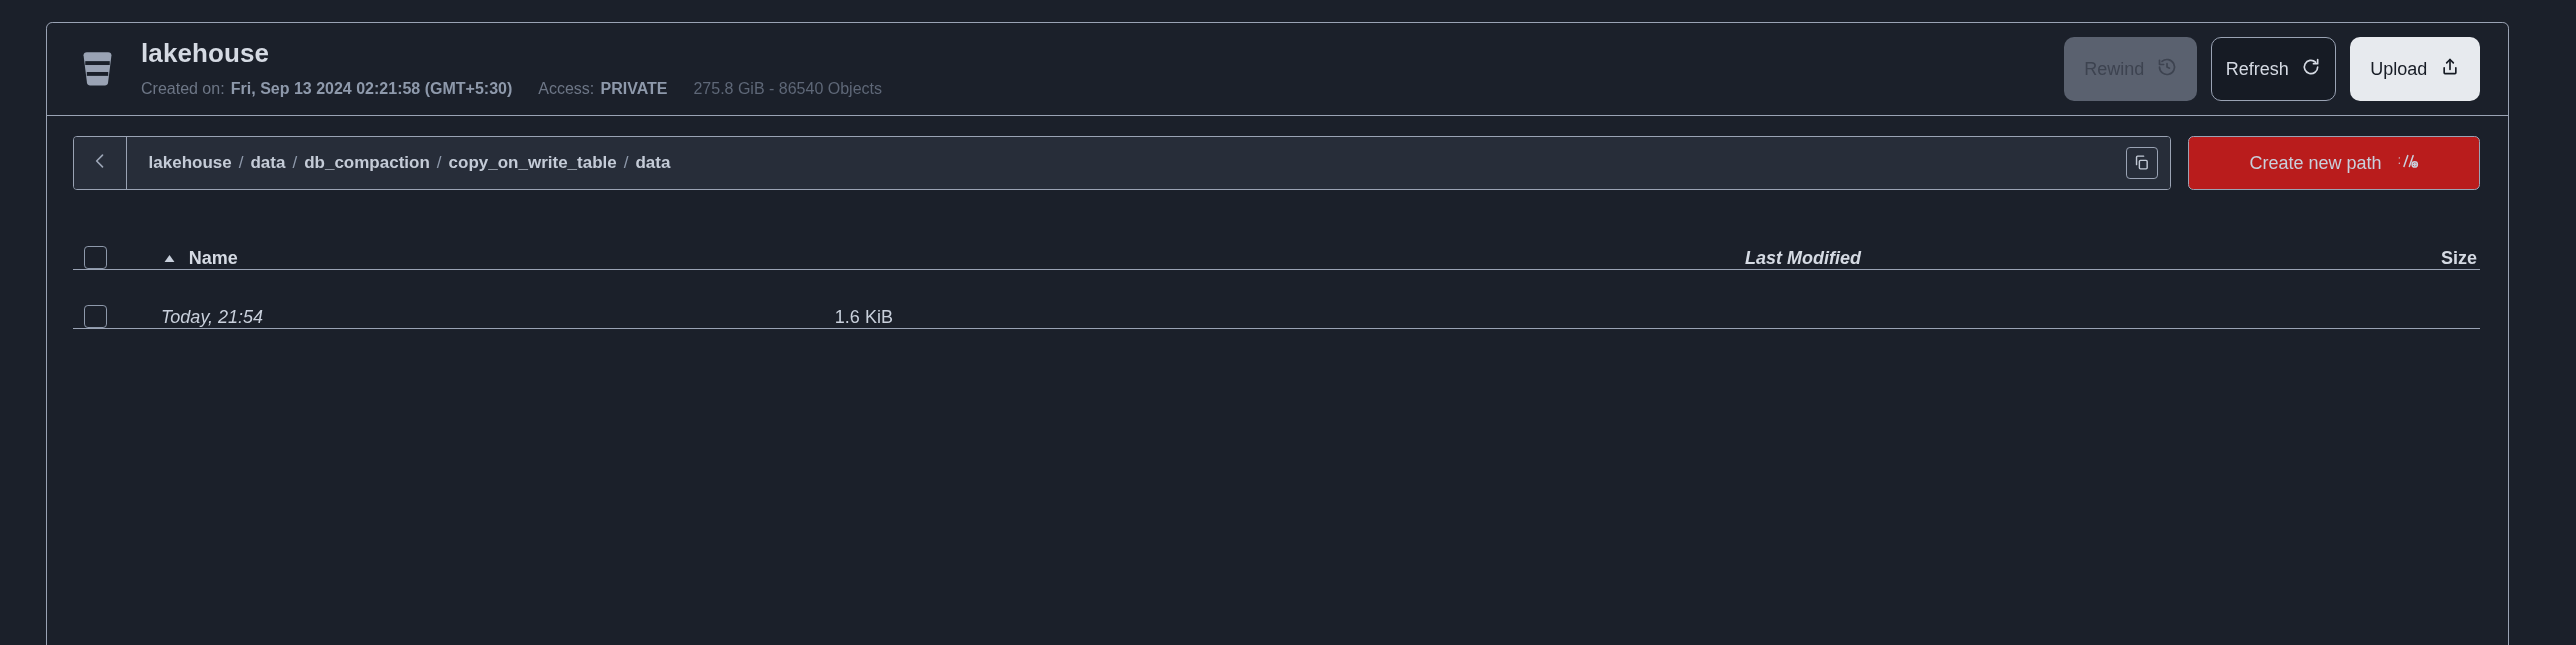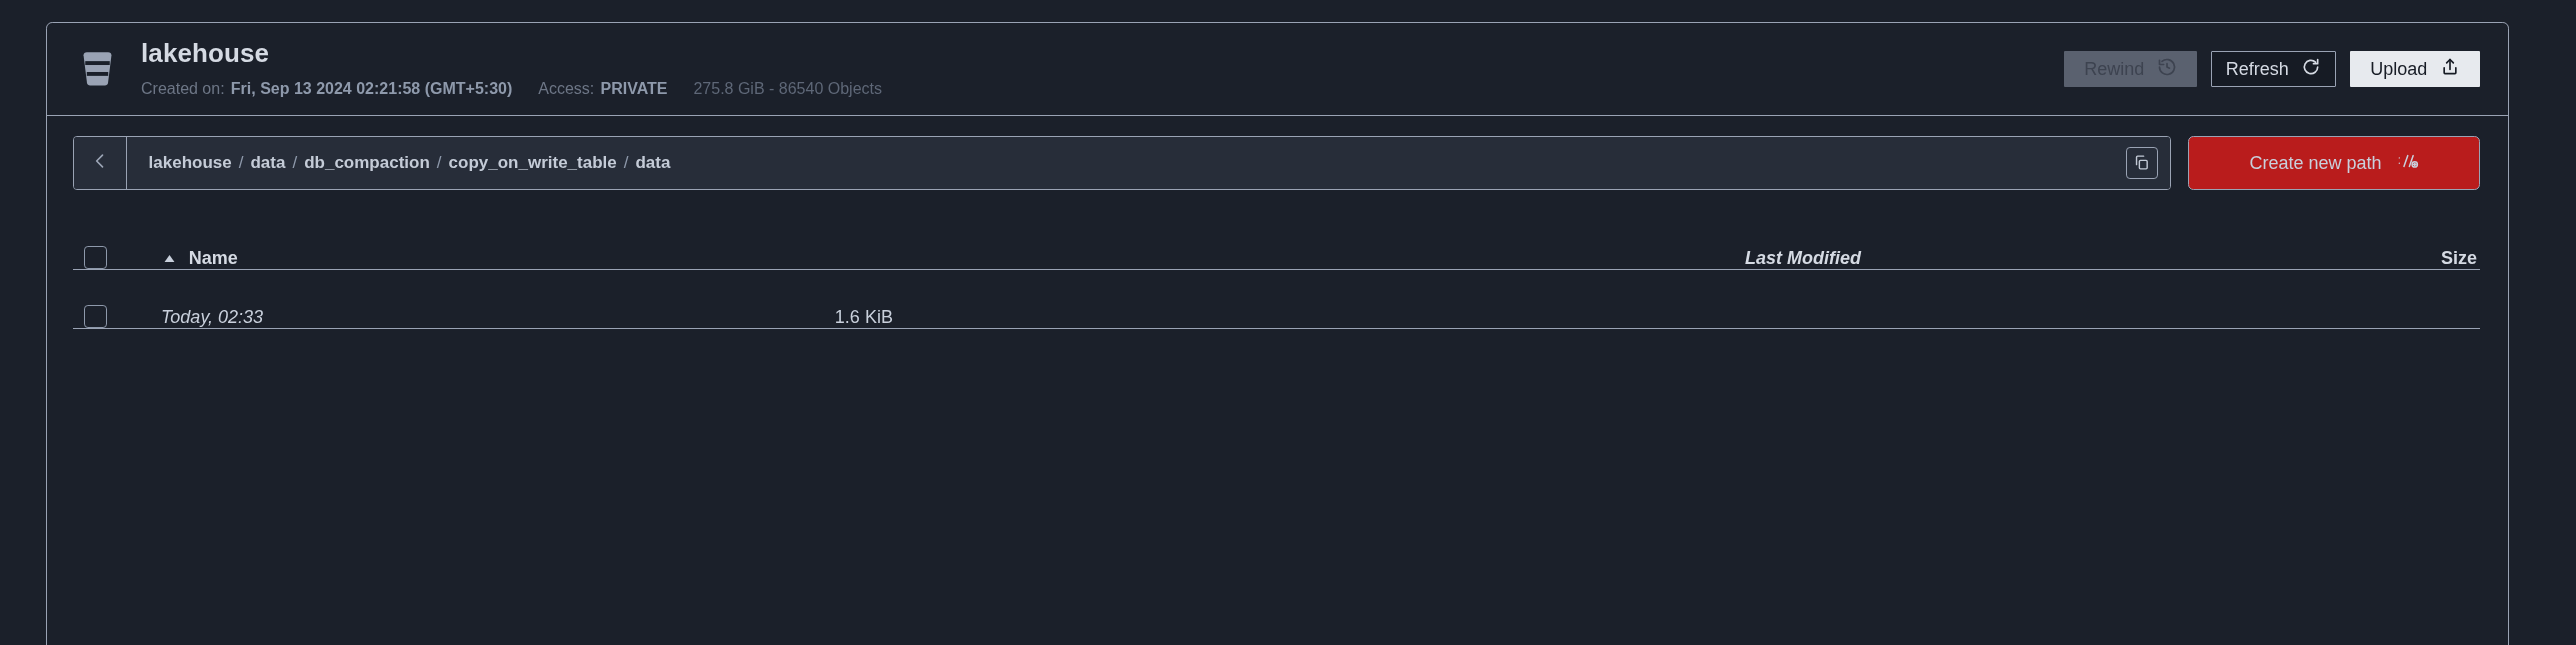--- a/index.html
+++ b/index.html
@@ -78,23 +78,23 @@
     display: flex;
     align-items: center;
     gap: 14px;
   }
 
   .btn {
     display: inline-flex;
     align-items: center;
     justify-content: center;
     gap: 12.4px;
-    height: 36px;
+    height: 64px;
     padding: 0 23px;
-    border-radius: 1px;
+    border-radius: 10px;
     font-size: 18px;
     line-height: 1;
     white-space: nowrap;
     border: 1.5px solid transparent;
     background: transparent;
     cursor: pointer;
     font-family: "Liberation Sans", sans-serif;
   }
 
   .btn-rewind {
@@ -383,21 +383,21 @@
           <div class="size-cell">
             <span class="col-head">Size</span>
           </div>
         </div>
 
         <div class="trow data">
           <div class="cb-cell">
             <span class="checkbox"></span>
           </div>
           <div class="mod-cell">
-            <span class="cell-text">Today, 02:33</span>
+            <span class="cell-text">Today, 21:54</span>
           </div>
           <div class="size-cell">
             <span class="cell-text">1.6 KiB</span>
           </div>
         </div>
 
       </div>
     </div>
 
   </div>

